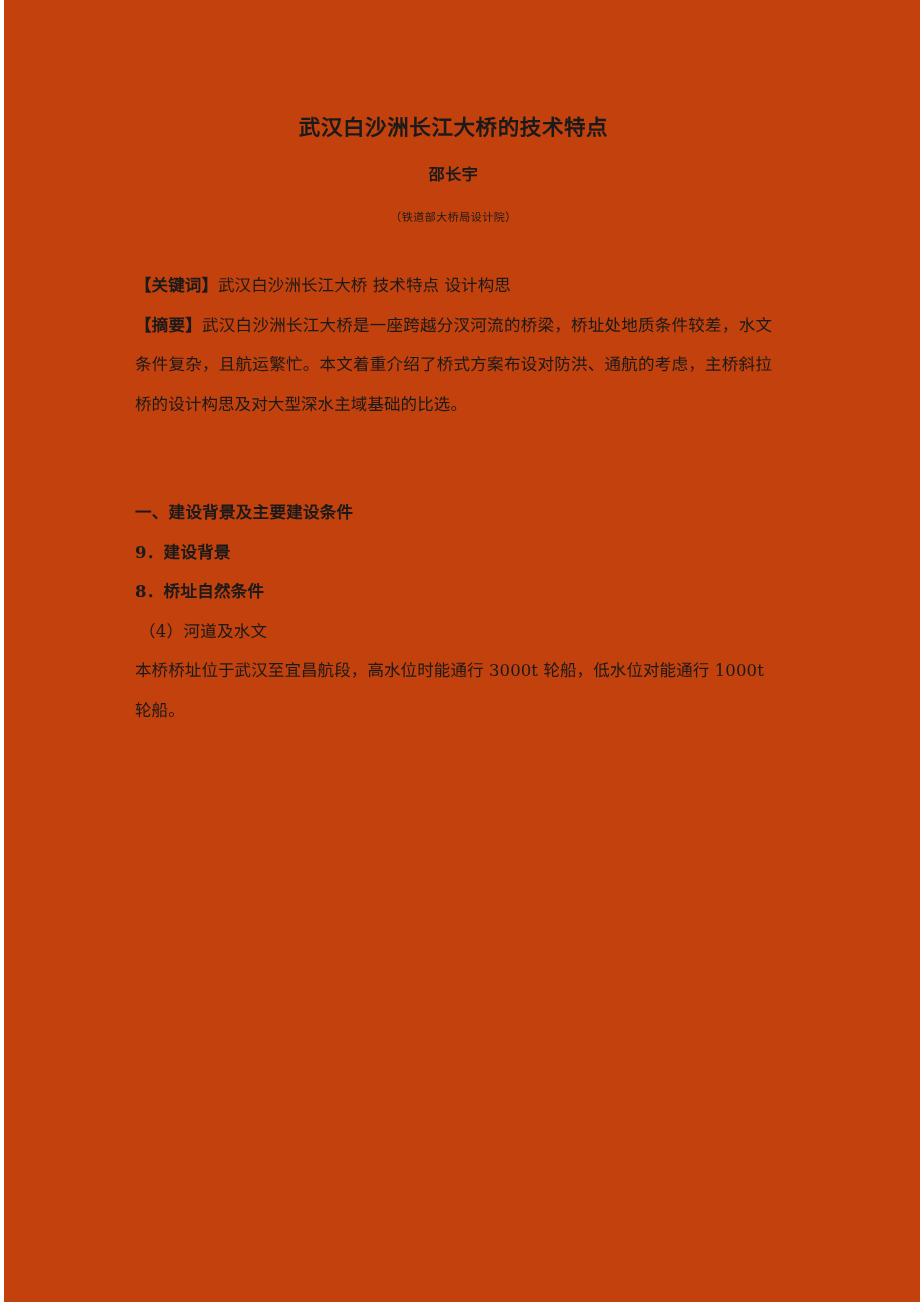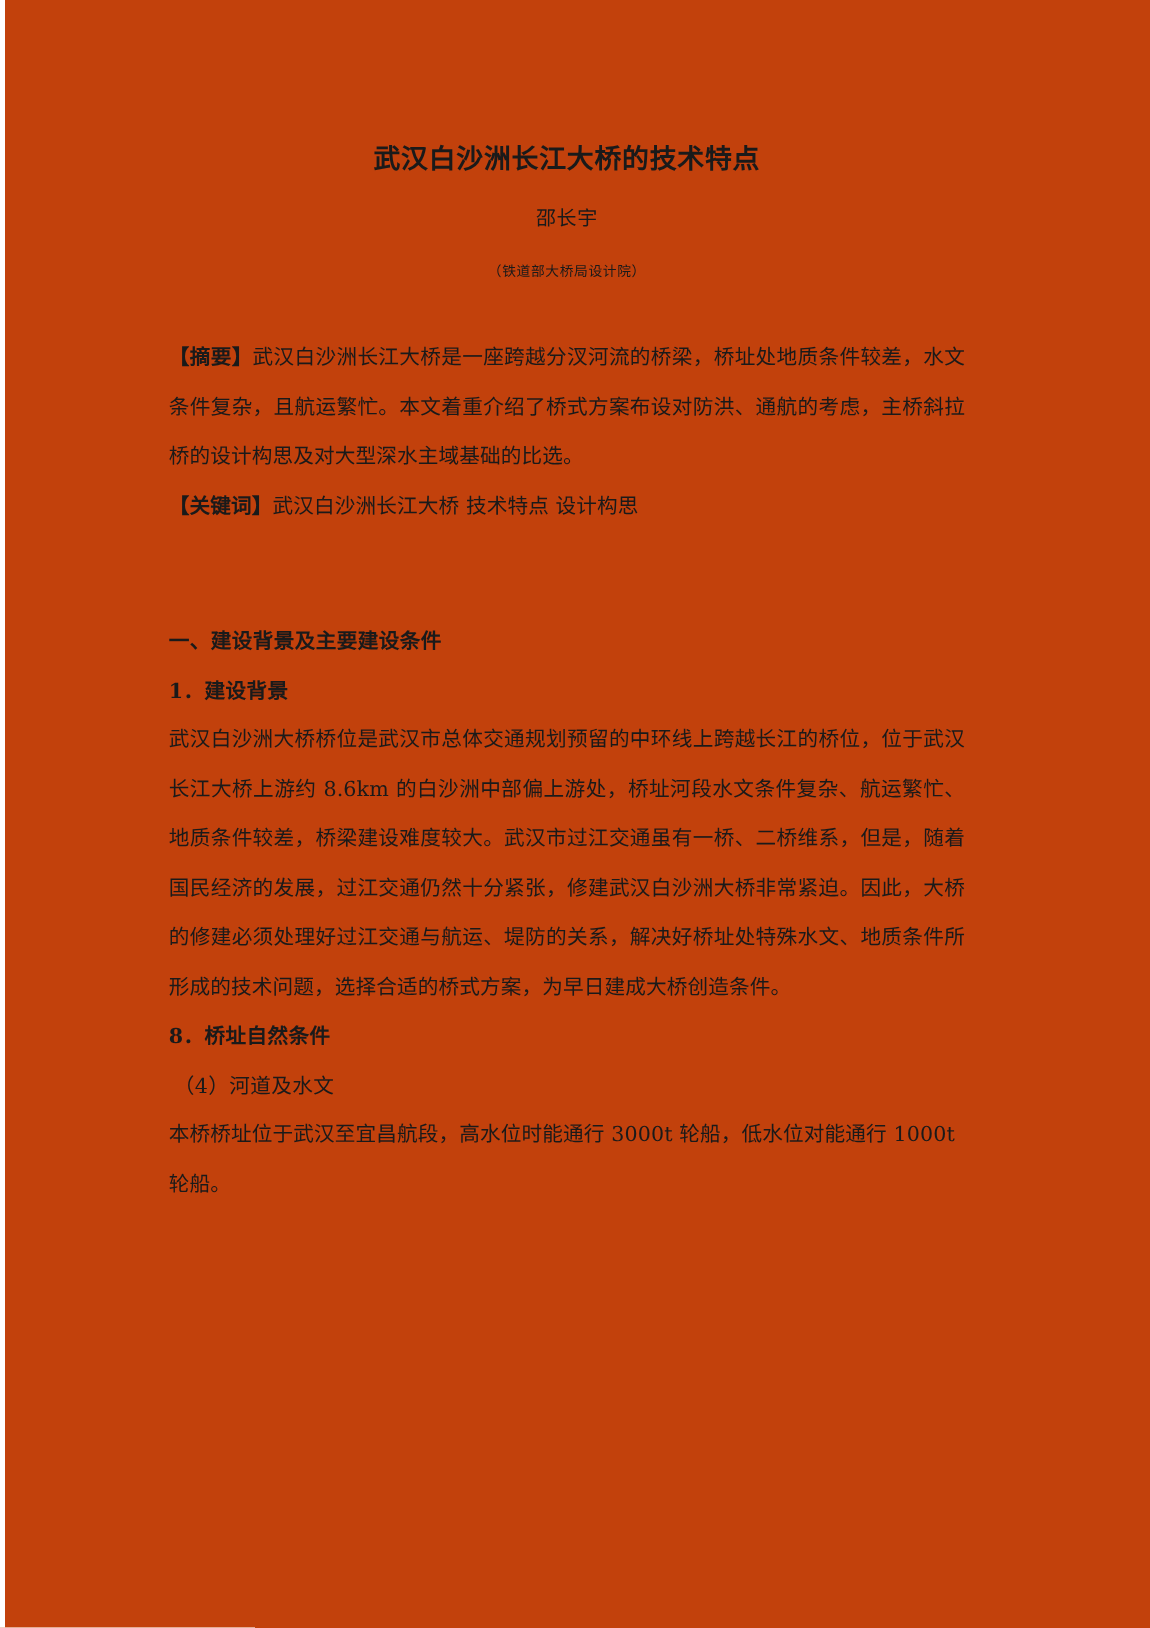--- a/index.html
+++ b/index.html
@@ -41,21 +41,21 @@
     font-size: 21.5px;
     font-weight: bold;
     letter-spacing: 0.6px;
     line-height: 1.2;
     margin: 0;
     padding-top: 115px;
   }
   .doc-author {
     text-align: center;
     font-size: 16px;
-    font-weight: normal;
+    font-weight: bold;
     line-height: 1.2;
     margin: 0;
     padding-top: 24px;
     letter-spacing: 0.5px;
   }
   .doc-affiliation {
     text-align: center;
     font-size: 11px;
     font-weight: normal;
     line-height: 1.2;
@@ -117,30 +117,29 @@
 <div class="page">
   <div class="content">
 
     <h1 class="doc-title">武汉白沙洲长江大桥的技术特点</h1>
 
     <div class="doc-author">邵长宇</div>
 
     <div class="doc-affiliation">（铁道部大桥局设计院）</div>
 
     <div class="abstract-block">
+      <p class="para tight"><span class="lead">【关键词】</span><span>武汉白沙洲长江大桥 技术特点 设计构思</span></p>
+
       <p class="para"><span class="lead">【摘要】</span><span>武汉白沙洲长江大桥是一座跨越分汊河流的桥梁，桥址处地质条件较差，水文条件复杂，且航运繁忙。本文着重介绍了桥式方案布设对防洪、通航的考虑，主桥斜拉桥的设计构思及对大型深水主域基础的比选。</span></p>
-
-      <p class="para tight"><span class="lead">【关键词】</span><span>武汉白沙洲长江大桥 技术特点 设计构思</span></p>
     </div>
 
     <h2 class="h-section gap-before-section">一、建设背景及主要建设条件</h2>
 
-    <h3 class="h-sub">1．建设背景</h3>
+    <h3 class="h-sub">9．建设背景</h3>
 
-    <p class="para">武汉白沙洲大桥桥位是武汉市总体交通规划预留的中环线上跨越长江的桥位，位于武汉长江大桥上游约 8.6km 的白沙洲中部偏上游处，桥址河段水文条件复杂、航运繁忙、地质条件较差，桥梁建设难度较大。武汉市过江交通虽有一桥、二桥维系，但是，随着国民经济的发展，过江交通仍然十分紧张，修建武汉白沙洲大桥非常紧迫。因此，大桥的修建必须处理好过江交通与航运、堤防的关系，解决好桥址处特殊水文、地质条件所形成的技术问题，选择合适的桥式方案，为早日建成大桥创造条件。</p>
 
     <h3 class="h-sub">8．桥址自然条件</h3>
 
     <h4 class="h-item">（4）河道及水文</h4>
 
 
 
 
     <p class="para tight">本桥桥址位于武汉至宜昌航段，高水位时能通行 3000t 轮船，低水位对能通行 1000t 轮船。</p>
 

